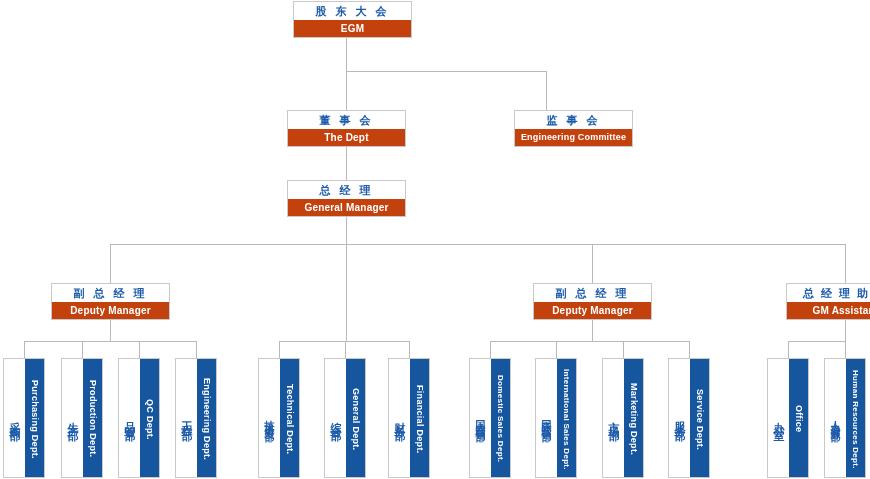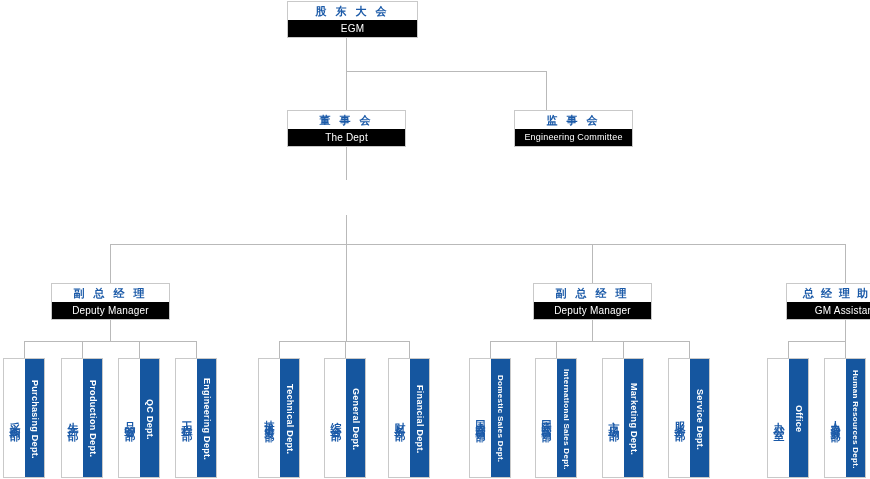--- a/index.html
+++ b/index.html
@@ -31,22 +31,22 @@
     letter-spacing:3px;
     font-weight:bold;
     background:#ffffff;
     white-space:nowrap;
   }
   .node .en{
     height:17px;line-height:17px;
     text-align:center;
     color:#ffffff;
     font-size:10px;
-    font-weight:normal;
-    background:#000000;
+    font-weight:bold;
+    background:#c2410c;
     white-space:nowrap;
     letter-spacing:.2px;
   }
 
   
   .dept{
     position:absolute;
     box-sizing:border-box;
     border:1px solid #c9c9c9;
     background:#ffffff;
@@ -123,35 +123,39 @@
   <div class="ln v" style="left:490px;top:341px;height:17px;"></div>
   <div class="ln v" style="left:556px;top:341px;height:17px;"></div>
   <div class="ln v" style="left:623px;top:341px;height:17px;"></div>
   <div class="ln v" style="left:689px;top:341px;height:17px;"></div>
 
   <div class="ln v" style="left:845px;top:318px;height:23px;"></div>
   <div class="ln h" style="left:788px;top:341px;width:57px;"></div>
   <div class="ln v" style="left:788px;top:341px;height:17px;"></div>
   <div class="ln v" style="left:845px;top:341px;height:17px;"></div>
 
-  <div class="node" style="left:287px;top:1px;width:131px;">
+  <div class="node" style="left:293px;top:1px;width:119px;">
     <div class="cn">股 东 大 会</div>
     <div class="en">EGM</div>
   </div>
 
   <div class="node" style="left:287px;top:110px;width:119px;">
     <div class="cn">董 事 会</div>
     <div class="en">The Dept</div>
   </div>
 
   <div class="node" style="left:514px;top:110px;width:119px;">
     <div class="cn">监 事 会</div>
     <div class="en" style="font-size:9px;">Engineering Committee</div>
   </div>
 
+  <div class="node" style="left:287px;top:180px;width:119px;">
+    <div class="cn">总 经 理</div>
+    <div class="en">General Manager</div>
+  </div>
 
   <div class="node" style="left:51px;top:283px;width:119px;">
     <div class="cn">副 总 经 理</div>
     <div class="en">Deputy Manager</div>
   </div>
 
   <div class="node" style="left:533px;top:283px;width:119px;">
     <div class="cn">副 总 经 理</div>
     <div class="en">Deputy Manager</div>
   </div>

